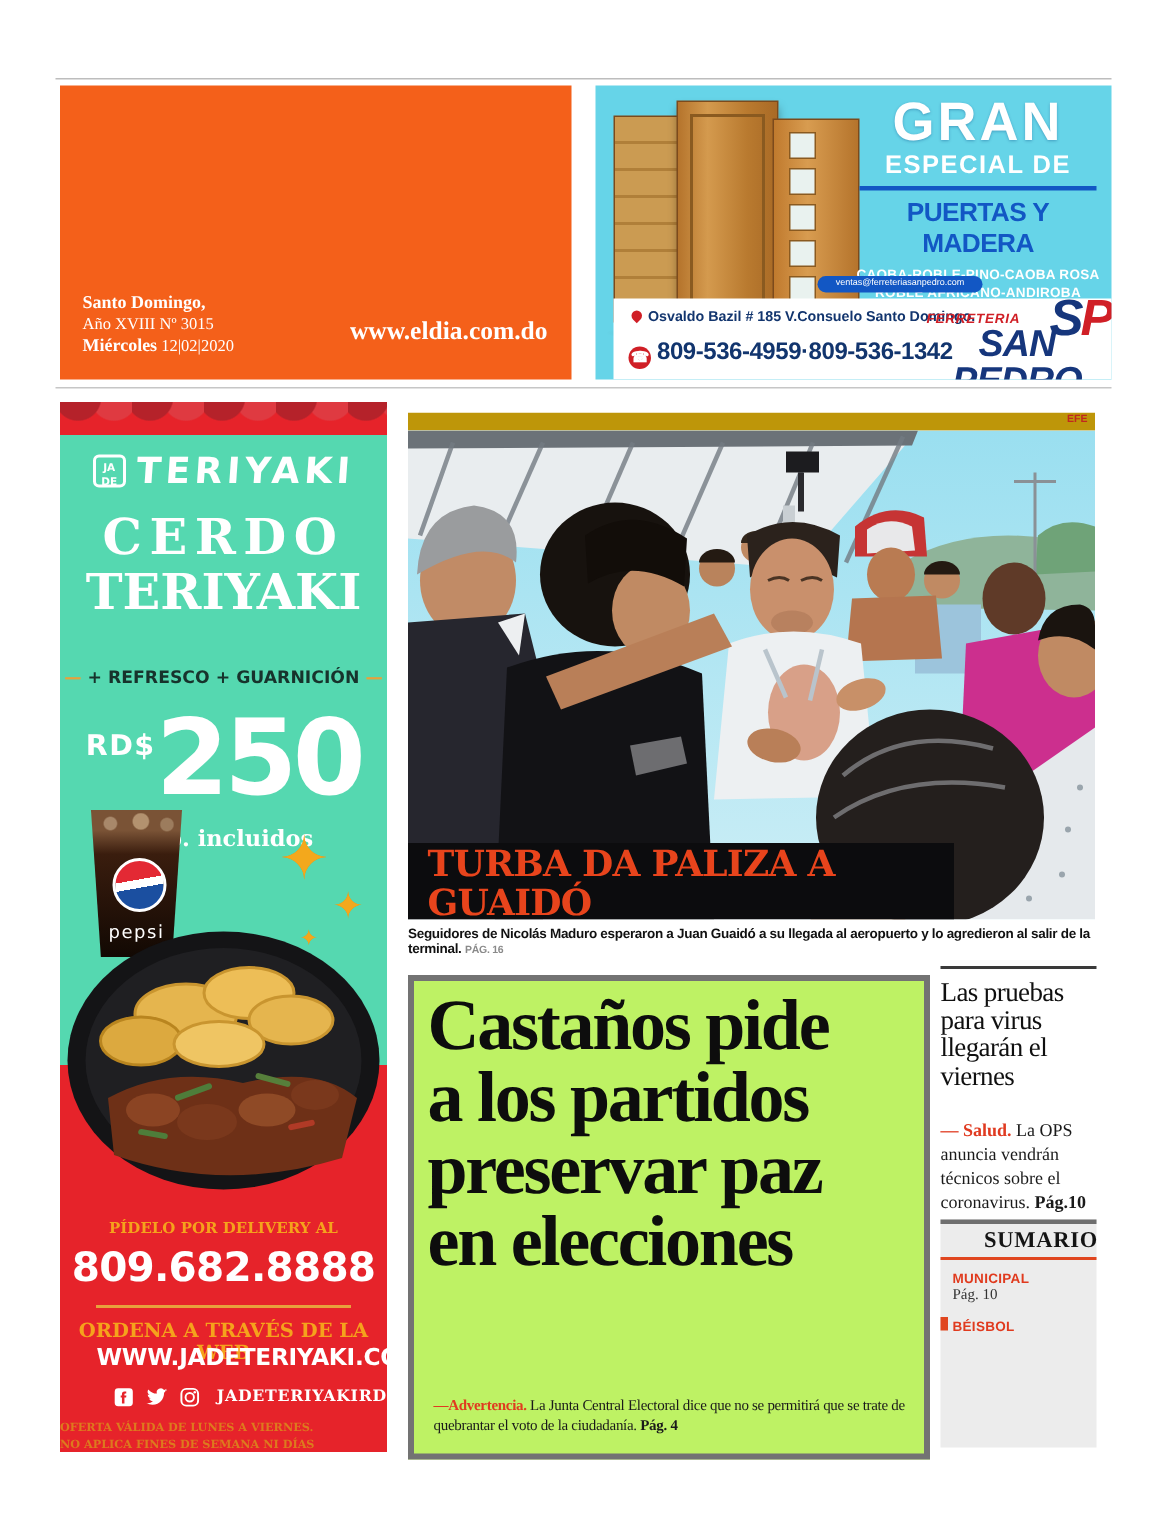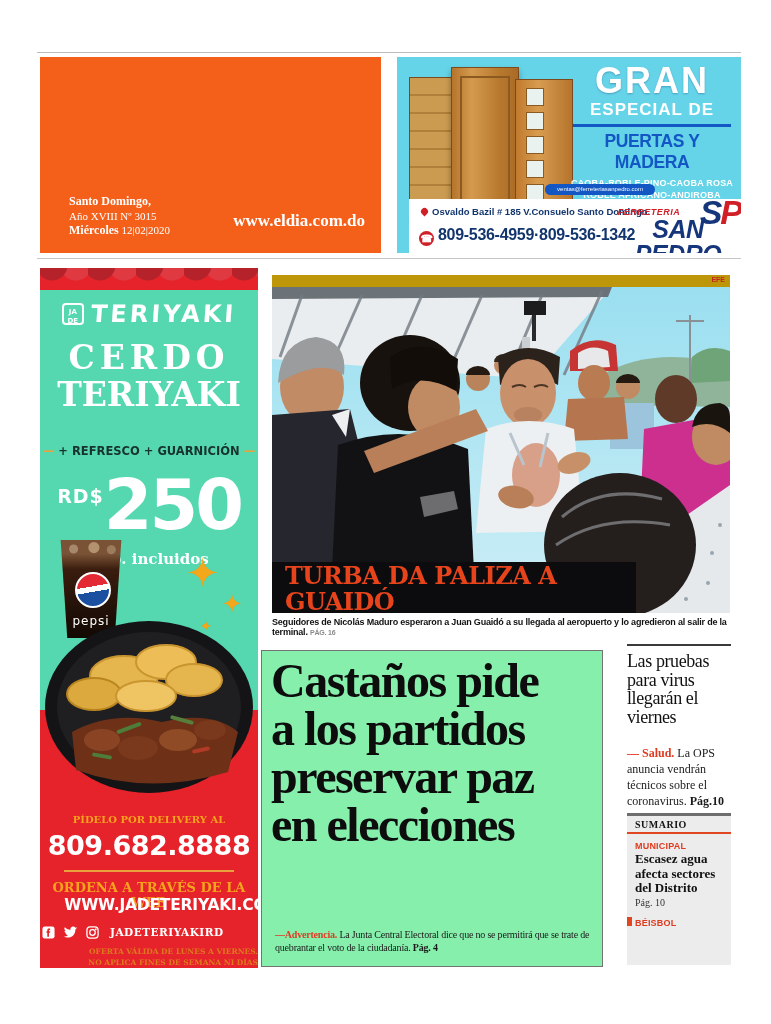--- a/index.html
+++ b/index.html
@@ -6,21 +6,21 @@
   .page{position:relative;width:771px;height:1024px;background:#fff;overflow:hidden;
         font-family:"Liberation Serif", serif;-webkit-font-smoothing:antialiased;}
 
   
   .hair{position:absolute;background:#bdbdbd;height:1px;}
 
   
   .masthead{position:absolute;left:40px;top:57px;width:341px;height:196px;background:#F4601A;color:#fff;}
   .mast-title{position:absolute;left:0;right:0;top:-4px;text-align:center;
     font-family:"Liberation Sans",sans-serif;font-weight:bold;font-size:112px;letter-spacing:-5px;line-height:1.3;}
-  .mast-meta{position:absolute;left:29px;bottom:14px;font-size:11px;line-height:1.3;color:#fff;}
+  .mast-meta{position:absolute;left:15px;bottom:14px;font-size:11px;line-height:1.3;color:#fff;}
   .mast-meta .b{font-weight:bold;font-size:12px;}
   .mast-web{position:absolute;right:16px;bottom:22px;font-weight:bold;font-size:17px;}
 
   
   .topad{position:absolute;left:397px;top:57px;width:344px;height:196px;background:#66D4E8;overflow:hidden;}
   .doors{position:absolute;left:6px;top:8px;width:178px;height:166px;}
   .door{position:absolute;border:1px solid #7c4a1c;}
   .door1{left:6px;top:12px;width:52px;height:136px;background:repeating-linear-gradient(180deg,#CB9B52 0 16px,#b07f39 16px 18px);}
   .door2{left:48px;top:2px;width:66px;height:156px;background:linear-gradient(90deg,#b5742c,#d49a4e 30%,#b97a2f 70%,#a96a26);box-shadow:0 4px 6px rgba(0,0,0,.35);}
   .door2 .panel{position:absolute;left:8px;top:8px;right:8px;bottom:8px;border:2px solid #8a5a20;}
@@ -99,65 +99,65 @@
   
   .delivery-label{position:absolute;left:0;top:546px;width:100%;text-align:center;
      font-family:"DejaVu Serif",serif;font-weight:bold;font-size:10px;color:#F5A21C;}
   .delivery-phone{position:absolute;left:0;top:562px;width:100%;text-align:center;color:#fff;
      font-family:"DejaVu Sans",sans-serif;font-weight:bold;font-size:27px;letter-spacing:-0.5px;}
   .red-divider{position:absolute;left:24px;right:24px;top:602px;height:2px;background:#E8A13C;}
   .web-label{position:absolute;left:0;top:612px;width:100%;text-align:center;
      font-family:"DejaVu Serif",serif;font-weight:bold;font-size:13px;color:#F5A21C;}
   .web-url{position:absolute;left:0;top:628px;width:100%;text-align:center;color:#fff;
      font-family:"DejaVu Sans",sans-serif;font-weight:bold;font-size:15.5px;letter-spacing:-0.2px;margin-left:24px;}
-  .social-row{position:absolute;left:0;top:654px;width:100%;text-align:left;color:#fff;}
+  .social-row{position:absolute;left:0;top:654px;width:100%;text-align:right;color:#fff;}
   .social-ic{display:inline-block;vertical-align:middle;margin:0 2px;}
   .social-handle{display:inline-block;vertical-align:middle;margin-left:5px;
      font-family:"DejaVu Serif",serif;font-weight:bold;font-size:10.5px;letter-spacing:0.5px;}
-  .disclaimer{position:absolute;left:0;top:678px;width:100%;text-align:right;
+  .disclaimer{position:absolute;left:0;top:678px;width:100%;text-align:left;
      font-family:"DejaVu Serif",serif;font-weight:bold;font-size:7.5px;line-height:1.5;color:#DD7A1E;}
 
   
   .photo{position:absolute;left:272px;top:275px;width:458px;height:338px;overflow:hidden;}
   .gold-bar{position:absolute;left:0;top:0;width:100%;height:12px;background:#BE9609;}
   .efe{position:absolute;right:5px;top:1px;font-family:"Liberation Sans",sans-serif;
      font-weight:bold;font-size:7px;color:#C1281E;}
   .photo svg{position:absolute;left:0;top:12px;}
   .photo-banner{position:absolute;left:0;top:287px;width:364px;height:51px;background:#0C0C0E;
      padding-left:13px;box-sizing:border-box;}
   .banner1{font-family:"DejaVu Serif",serif;font-weight:bold;font-size:24px;color:#E8441C;
      letter-spacing:-0.5px;line-height:1.1;margin-top:1px;}
 
   .caption{position:absolute;left:272px;top:617px;width:460px;
      font-family:"Liberation Sans",sans-serif;font-weight:bold;font-size:9px;letter-spacing:-0.2px;color:#111;}
   .caption .pg{font-size:7px;color:#8a8a8a;font-weight:bold;}
 
   
-  .main-story{position:absolute;left:261px;top:650px;width:340px;height:315px;border:1px solid #737373;background:#86efac;}
+  .main-story{position:absolute;left:272px;top:650px;width:340px;height:315px;border:4px solid #737373;background:#bef264;}
   .headline{margin:6px 0 0 9px;font-family:"Liberation Serif",serif;font-weight:bold;
      font-size:48px;line-height:1.0;letter-spacing:-1.5px;color:#0d0d0d;}
   .headline span{display:block;}
   .deck{position:absolute;left:13px;right:12px;bottom:12px;font-family:"Liberation Serif",serif;
      font-size:10px;line-height:1.3;color:#1a1a1a;letter-spacing:-0.2px;}
   .deck .lbl{color:#E03A20;font-weight:bold;}
   .deck .pg{font-weight:bold;}
 
   
   .side-col{position:absolute;left:627px;top:644px;width:104px;}
   .side-rule{height:2px;background:#3a3a3a;}
   .side-headline{margin-top:6px;font-family:"Liberation Serif",serif;font-size:18px;
      line-height:1.03;letter-spacing:-0.4px;color:#101010;}
   .side-deck{margin-top:20px;font-family:"Liberation Serif",serif;font-size:12px;line-height:1.32;color:#1a1a1a;}
   .side-deck .lbl{color:#E03A20;font-weight:bold;}
   .side-deck .pg{font-weight:bold;}
 
   .sumario{position:absolute;left:627px;top:813px;width:104px;height:152px;background:#ECECEC;box-sizing:border-box;}
   .sum-toprule{height:3px;background:#6e6e6e;}
-  .sum-title{font-family:"Liberation Serif",serif;font-weight:bold;font-size:10px;
-     letter-spacing:0.5px;color:#141414;padding:3px 0 2px 8px;}
+  .sum-title{font-family:"Liberation Serif",serif;font-weight:bold;font-size:15px;
+     letter-spacing:0.5px;color:#141414;padding:3px 0 2px 8px;margin-left:21px;}
   .sum-redrule{height:2px;background:#E0461F;}
   .sum-item{position:relative;padding:7px 6px 0 8px;}
   .kicker{font-family:"Liberation Sans",sans-serif;font-weight:bold;font-size:9px;color:#E03A1E;letter-spacing:0.2px;}
   .sum-text{font-family:"Liberation Serif",serif;font-weight:bold;font-size:13px;line-height:1.12;color:#111;margin-top:1px;}
   .sum-page{font-family:"Liberation Serif",serif;font-size:10px;color:#333;margin-top:1px;}
   .sum-page-inline{font-family:"Liberation Serif",serif;font-weight:normal;font-size:10px;color:#333;}
   .tick{position:absolute;left:0;top:9px;width:5px;height:9px;background:#E0461F;}
 </style>
 </head>
 <body>
@@ -417,21 +417,20 @@
       <span class="lbl">— Salud.</span><span> La OPS anuncia vendrán técnicos sobre el coronavirus. </span><span class="pg">Pág.10</span>
     </div>
   </div>
 
   <div class="sumario">
     <div class="sum-toprule"></div>
     <div class="sum-title">SUMARIO</div>
     <div class="sum-redrule"></div>
     <div class="sum-item">
       <div class="kicker">MUNICIPAL</div>
-      <div class="sum-text">Escasez agua afecta sectores del Distrito</div>
       <div class="sum-page">Pág. 10</div>
     </div>
     <div class="sum-item" style="padding-top:10px;">
       <div class="tick"></div>
       <div class="kicker">BÉISBOL</div>
     </div>
   </div>
 
 </div>
 

